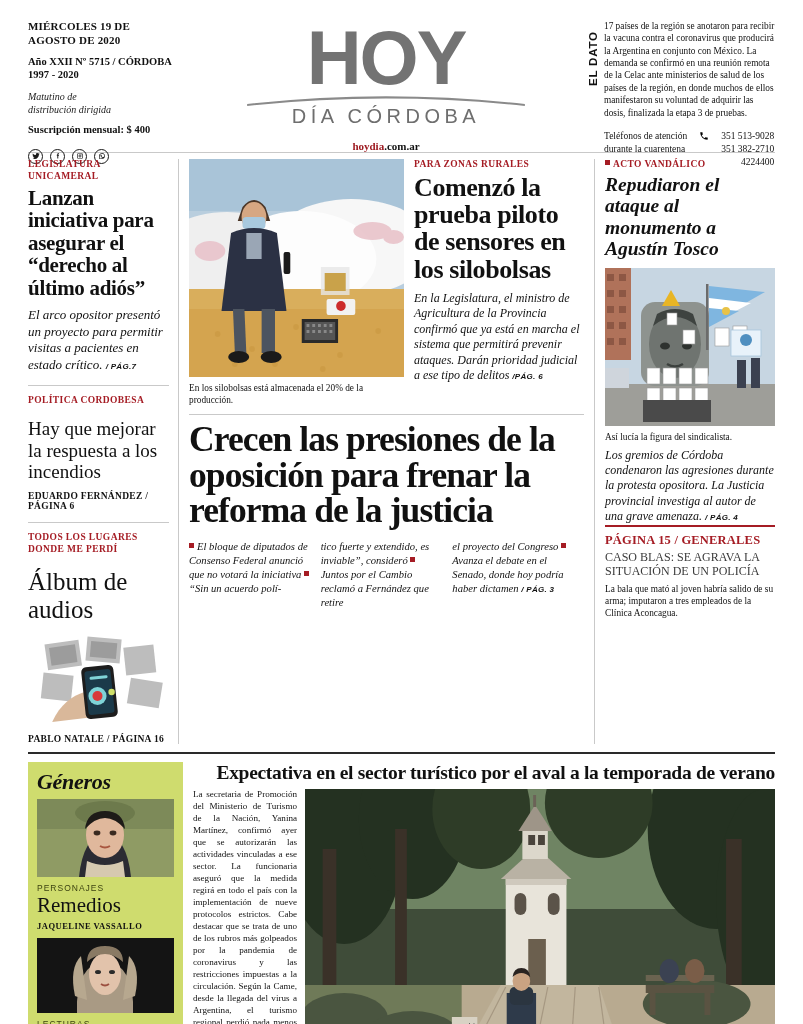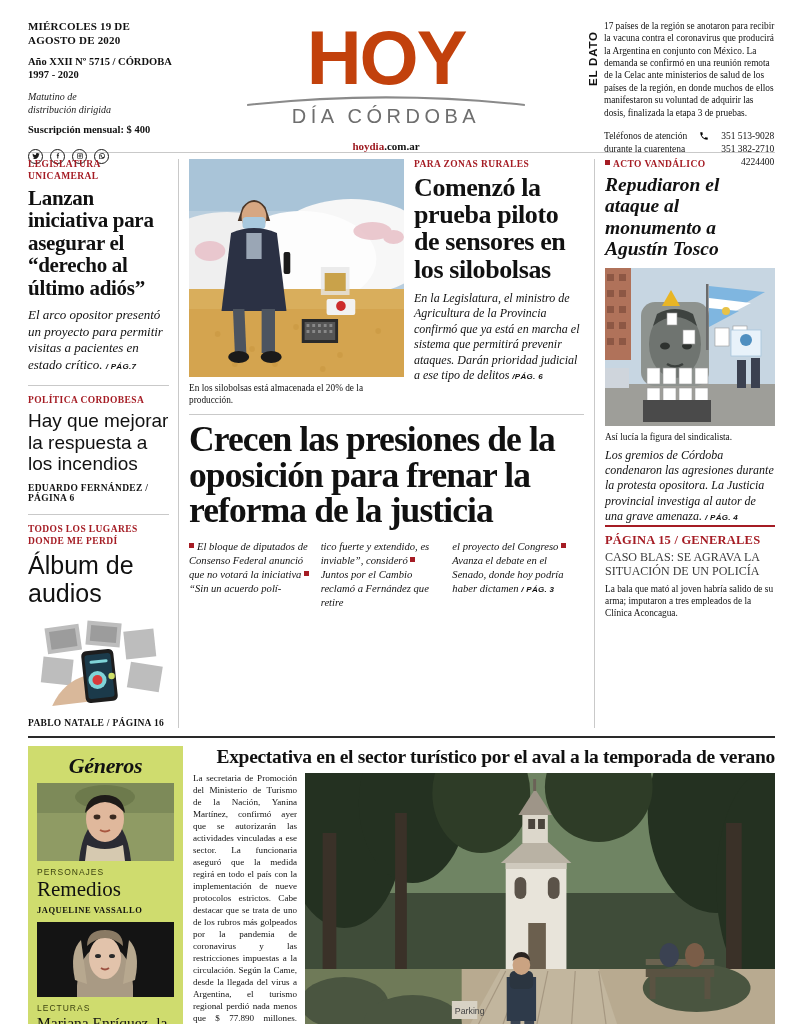--- a/index.html
+++ b/index.html
@@ -37,21 +37,21 @@
   .soc {
     width: 15px; height: 15px; border: 1.1px solid #1a1a1a; border-radius: 50%;
     display:flex; align-items:center; justify-content:center;
   }
   .soc svg { width: 8px; height: 8px; fill:#1a1a1a; }
 
   .mh-logo { flex: 1; display:flex; flex-direction:column; align-items:center; justify-content:flex-start; padding-top: 2px;}
   .logo-hoy {
     font-family: "Liberation Sans", sans-serif;
     font-weight: bold; font-size: 76px; letter-spacing: -2px;
-    color: #c2410c; line-height: .95;
+    color: #737373; line-height: .95;
   }
   .logo-swoosh { width: 300px; height: 16px; margin-top: -2px; }
   .logo-dia {
     font-family: "Liberation Sans", sans-serif;
     color:#6e6e6e; font-size: 20px; letter-spacing: 4.5px; margin-top: -2px;
   }
   .logo-url {
     font-family:"Liberation Serif", serif; font-weight:bold; font-size:11px; margin-top: 12px; color:#111;
   }
   .logo-url .red { color:#9e1b22; }
@@ -74,22 +74,22 @@
   .col-l { width: 155px; padding-right: 9px; }
   .col-c { width: 430px; padding: 0 10px; }
   .col-r { width: 187px; padding-left: 10px; }
 
   
   .hl-serif-bold {
     font-family:"Liberation Serif", serif; font-weight:bold;
     font-size: 21px; line-height: 1.07; letter-spacing:-.3px; margin-top:4px;
   }
   .hl-serif-light {
-    font-family:Liberation Sans, sans-serif; font-weight:normal;
-    font-size: 19px; line-height: 1.12; margin-top:4px;
+    font-family:Liberation Serif, serif; font-weight:normal;
+    font-size: 19px; line-height: 1.12; margin-top:12px;
   }
   .deck-ital { font-style: italic; font-size: 13px; line-height:1.28; margin-top: 8px; }
   .pagref { font-family:"Liberation Sans", sans-serif; font-weight:bold; font-size:8px; letter-spacing:.3px;}
   .byline { font-family:"Liberation Serif", serif; font-weight:bold; font-size:9.5px; letter-spacing:.3px; margin-top:9px; }
   .sep { border-top:1px solid #c9c9c9; margin: 11px 0 9px; }
 
   
   .photo { position: relative; overflow: hidden; background:#cfcfcf; }
   .cap { font-size: 9.3px; line-height:1.3; margin-top:5px; color:#111; }
 
@@ -114,21 +114,21 @@
   .box-gen { border-top: 2px solid #a51c24; padding-top:6px; }
   .box-gen-t { font-family:"Liberation Serif", serif; font-weight:bold; color:#a51c24; font-size:12.5px; letter-spacing:.2px; }
   .box-gen-s { font-family:"Liberation Serif", serif; font-size:12px; line-height:1.18; color:#3a3a3a; margin-top:2px; }
   .box-gen-b { font-size:9.3px; line-height:1.32; margin-top:5px; }
 
   
   .bottom { display:flex; margin-top: 8px; border-top: 2px solid #2a2a2a; padding-top: 8px; }
   .gen-box { width: 155px; background:#cfdc6e; padding: 7px 9px 12px; }
   .gen-title {
     font-family:"Liberation Serif", serif; font-weight:bold; font-style:italic;
-    font-size: 22px; text-align:center; letter-spacing:-.3px;
+    font-size: 22px; text-align:left; letter-spacing:-.3px;
   }
   .gen-k { font-family:"Liberation Sans", sans-serif; font-size:8.5px; letter-spacing:1px; color:#3c4210; margin-top:6px; }
   .gen-h { font-family:"Liberation Serif", serif; font-size:21px; line-height:1.08; margin-top:1px; }
   .gen-h-sm { font-family:"Liberation Serif", serif; font-size:15.5px; line-height:1.16; margin-top:1px; }
   .gen-a { font-family:"Liberation Serif", serif; font-weight:bold; font-size:8.5px; letter-spacing:.5px; margin-top:4px; }
 
   .bot-main { flex:1; padding-left: 10px; }
   .bot-head {
     font-family:"Liberation Serif", serif; font-weight:bold;
     font-size: 19.5px; line-height:1.1; letter-spacing:-.3px; text-align:right; margin-bottom:6px;

